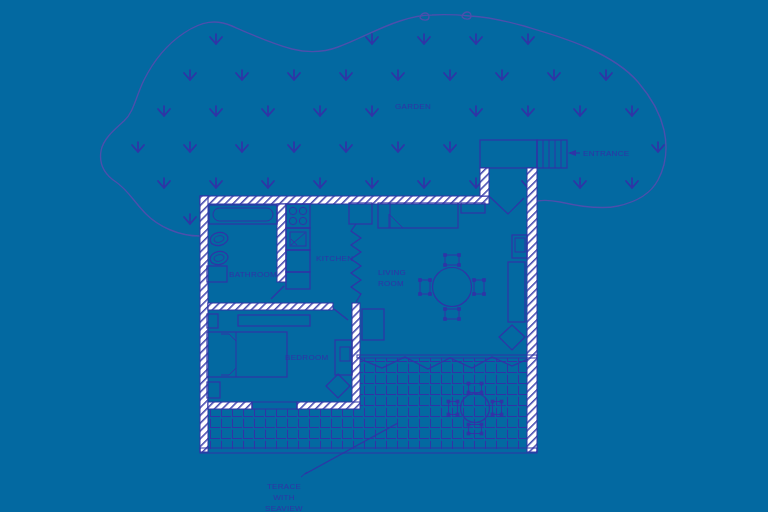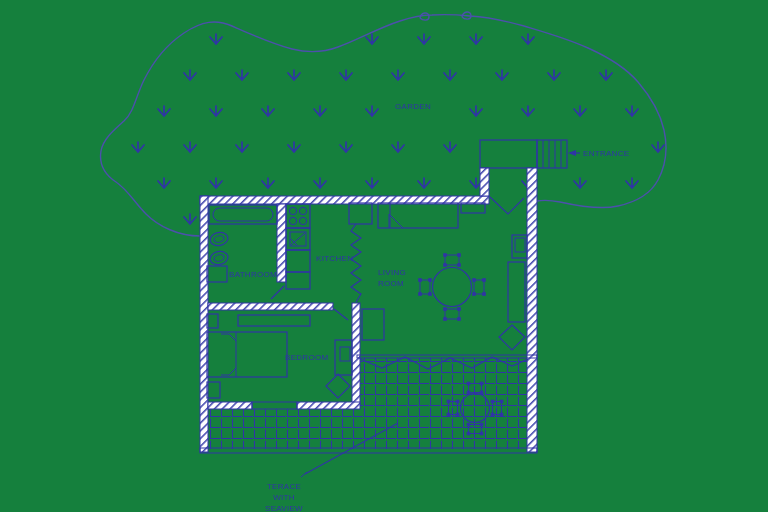--- a/index.html
+++ b/index.html
@@ -1,16 +1,16 @@
 <!DOCTYPE html>
 <html style="--ink: #3034a6; --garden-ink: #4c50ac;"><head>
 <meta charset="utf-8">
 <style>
   html,body{margin:0;padding:0;background:#fff;}
-  .canvas{position:relative;width:768px;height:512px;background:#15803d;overflow:hidden;
+  .canvas{position:relative;width:768px;height:512px;background:#0369a1;overflow:hidden;
           font-family:"Liberation Sans", sans-serif;}
   svg text{font-family:"Liberation Sans", sans-serif; fill:var(--ink); letter-spacing:.3px;}
   .ink{stroke:var(--ink); fill:none; stroke-width:1.2;}
   .ink-thin{stroke:var(--ink); fill:none; stroke-width:1;}
   .wall{fill:url(#hatch); stroke:var(--ink); stroke-width:1;}
   .tileArea{fill:url(#tiles); stroke:none;}
   .garden{stroke:var(--garden-ink); fill:none; stroke-width:1.4;}
   .grass{stroke:var(--ink); fill:none; stroke-width:1.7; stroke-linecap:round;}
   .lbl{font-size:8px;}
 </style>

